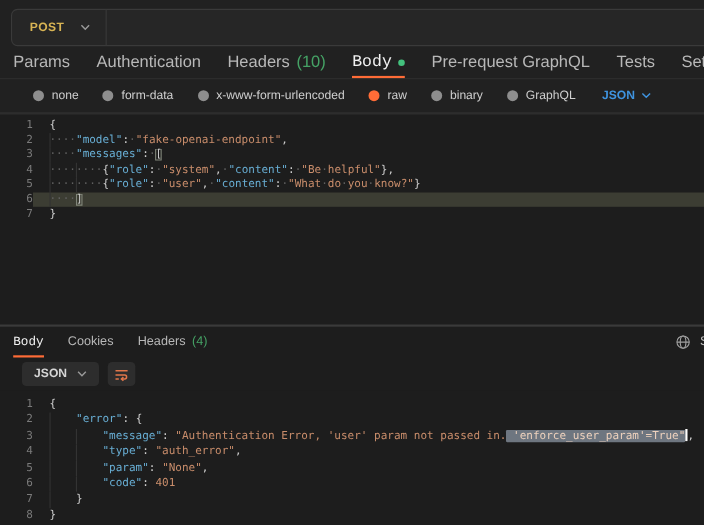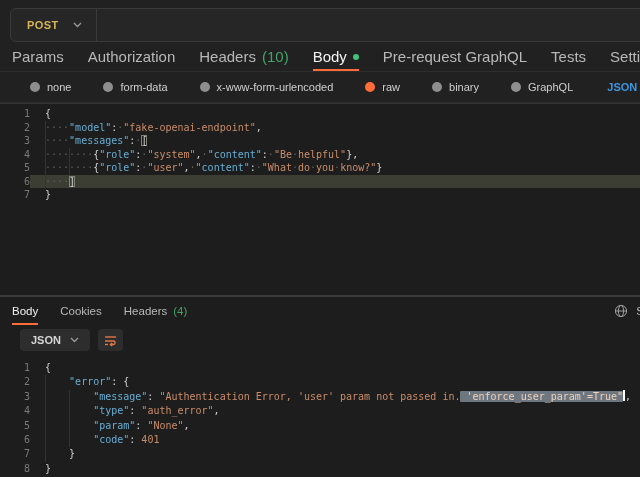--- a/index.html
+++ b/index.html
@@ -26,28 +26,28 @@
     color:#e8e8e8; font-size:12px; padding-left:12px; width:480px;
     font-family:"Liberation Sans", sans-serif;
   }
 
   
   .req-tabs {
     height:30px; display:flex; align-items:stretch; padding-left:12px; gap:24px;
     border-bottom:1px solid #2e2e2e; font-size:15px; color:#b8b8b8; flex-shrink:0;
   }
   .tab { position:relative; display:flex; align-items:center; gap:6px; cursor:pointer; white-space:nowrap; }
-  .tab.active { color:#f2f2f2; }
+  .tab.active { color:#f2f2f2;font-family:Liberation Mono, monospace; }
   .tab.active::after { content:""; position:absolute; left:0; right:0; bottom:0; height:2px; background:#ff6c37; }
   .tab .count { color:#45a265; }
   .tab .dot { width:6px; height:6px; border-radius:50%; background:#43c17d; }
 
   
   .body-modes {
-    height:31px; display:flex; align-items:center; padding-left:30px; gap:32px;
+    height:31px; display:flex; align-items:center; padding-left:30px; gap:22px;
     font-size:11px; color:#cfcfcf; border-bottom:1px solid #2e2e2e; flex-shrink:0;
   }
   .mode { display:flex; align-items:center; gap:7px; cursor:pointer; white-space:nowrap; }
   .radio { width:10px; height:10px; border-radius:50%; background:#8e8e8e; flex-shrink:0; }
   .mode.selected .radio { background:#ff6c37; }
   .lang-select { display:flex; align-items:center; gap:6px; color:#3f94e0; font-size:11px; font-weight:bold; margin-left:2px; cursor:pointer; }
 
   
   .editor {
     background:#1d1d1d; font-family:"DejaVu Sans Mono", monospace; font-size:10px;
@@ -101,21 +101,21 @@
         </div>
         <div class="url-sep"></div>
       </div>
     </div>
 
     <nav class="req-tabs">
         <div class="tab">
           <span>Params</span>
         </div>
         <div class="tab">
-          <span>Authorization</span>
+          <span>Authentication</span>
         </div>
         <div class="tab">
           <span>Headers</span>
           <span class="count">(10)</span>
         </div>
         <div class="tab active">
           <span>Body</span>
           <span class="dot"></span>
         </div>
         <div class="tab">

